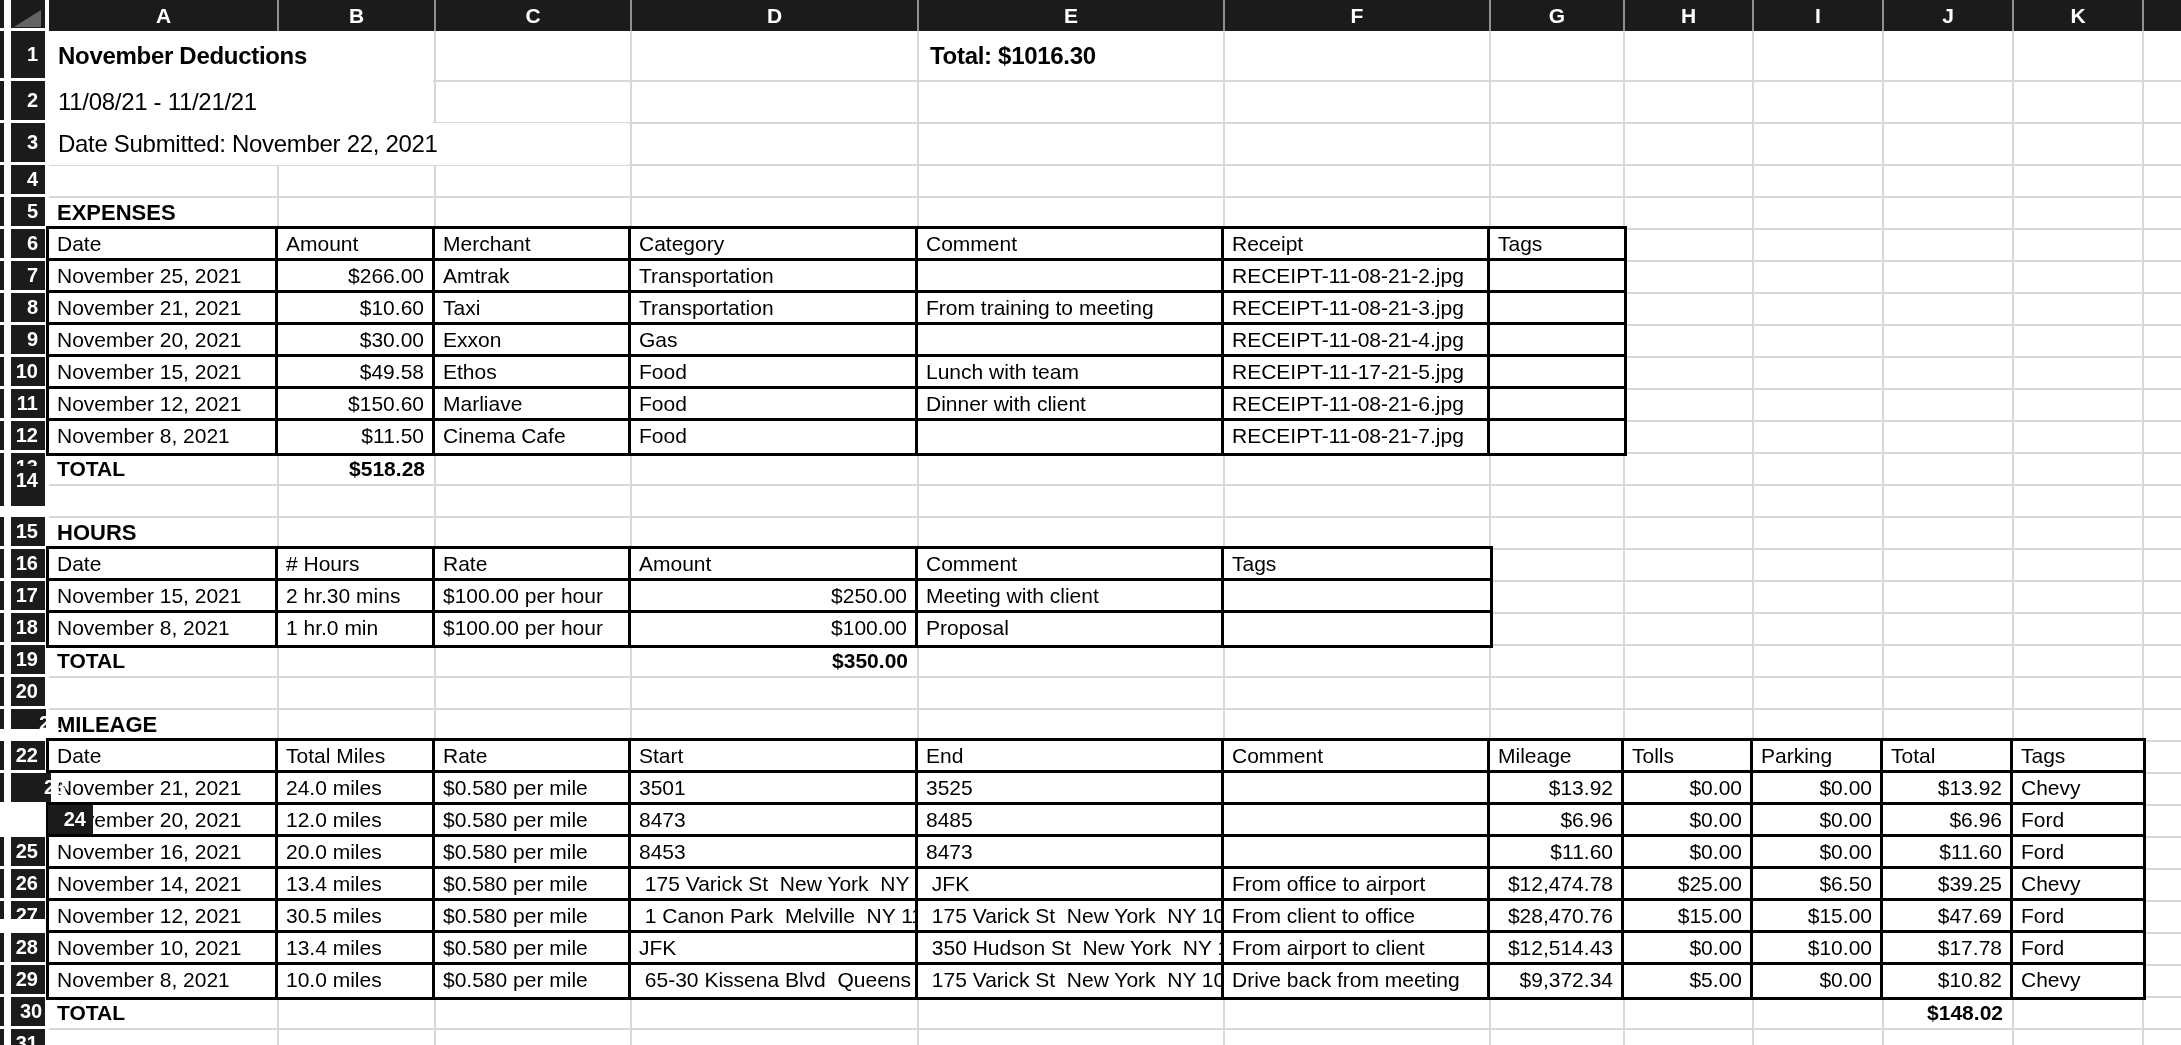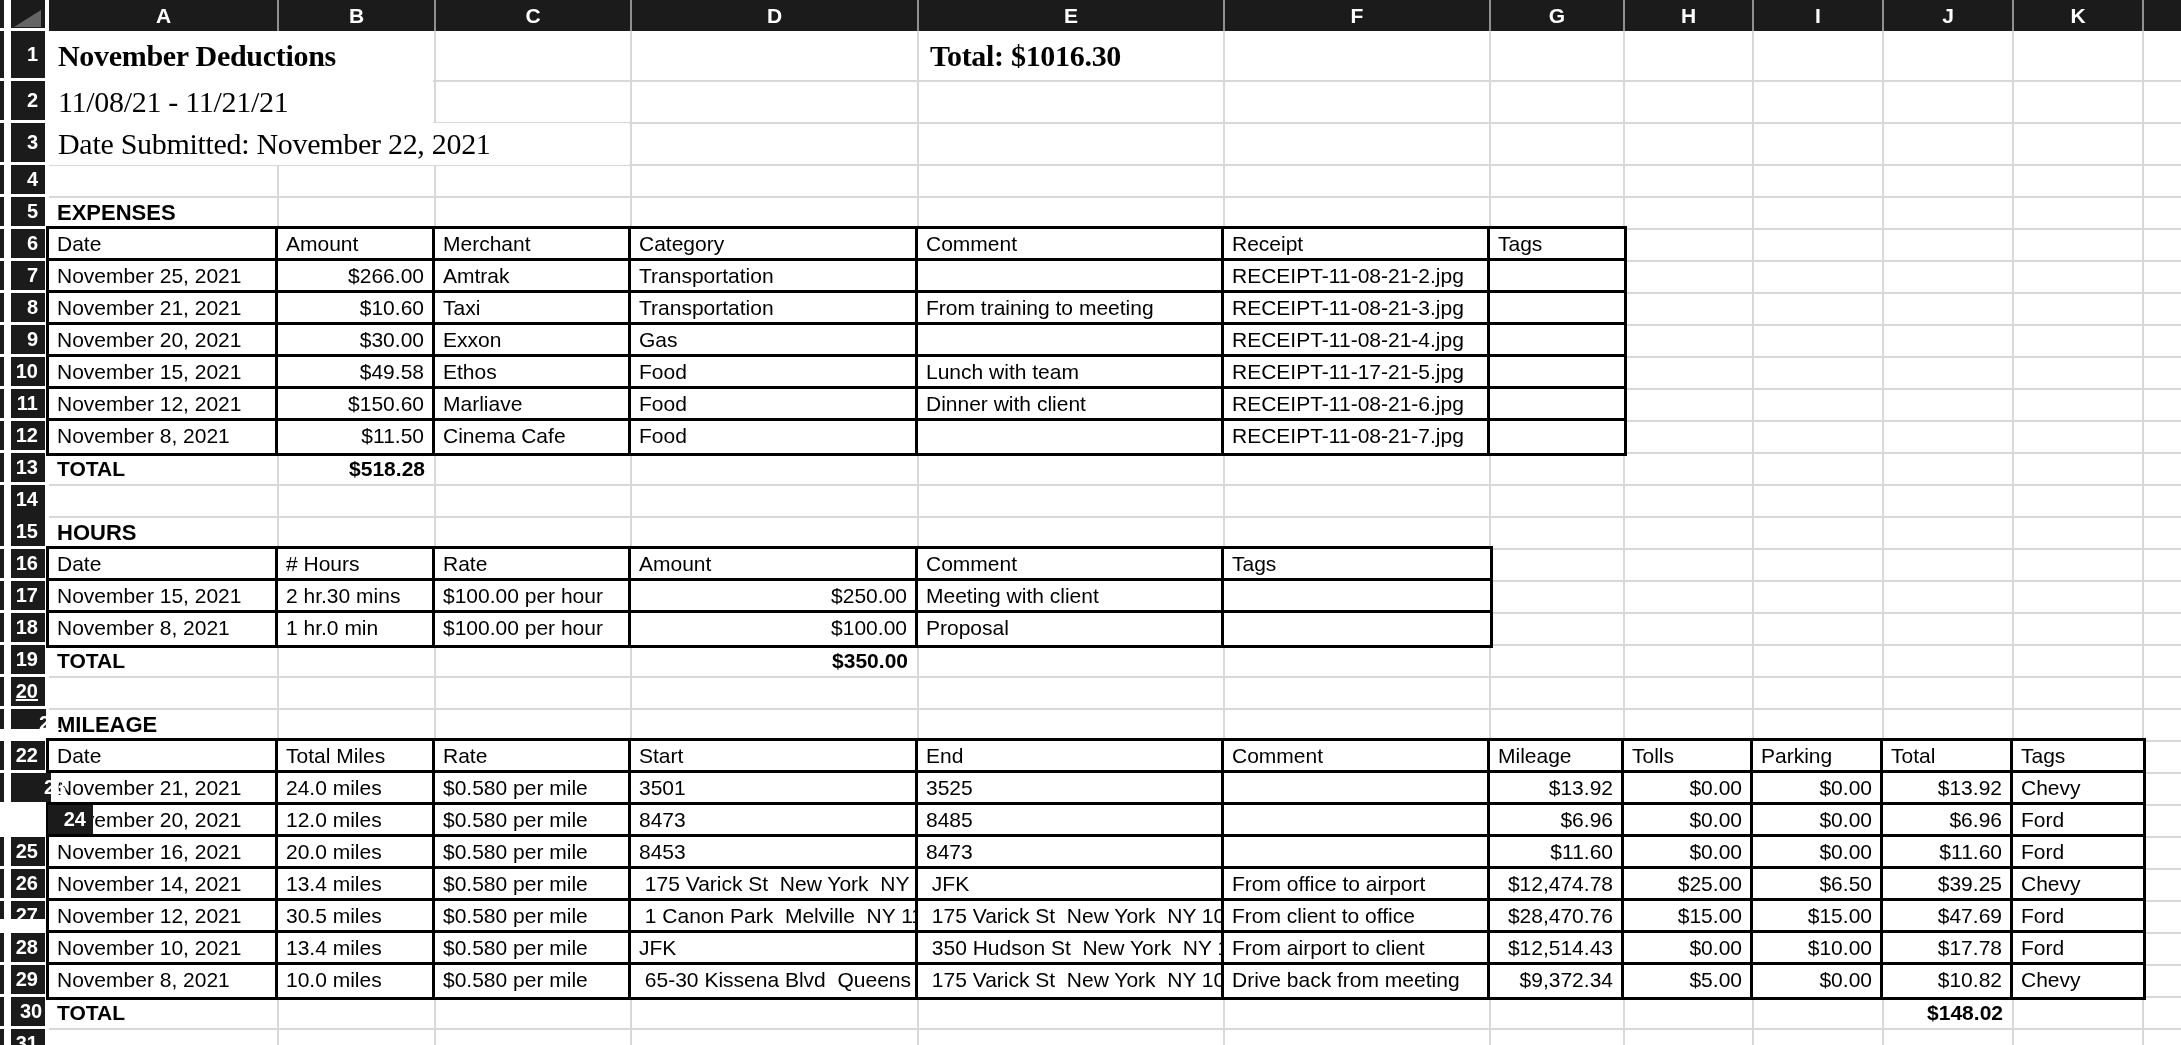--- a/index.html
+++ b/index.html
@@ -18,22 +18,22 @@
   .hsep { position:absolute; top:0; height:31px; width:2px; background:#8f8f8f; }
   
   #rowheader { position:absolute; left:0; top:0; width:45px; bottom:0; z-index:4; }
   .rownum { position:absolute; left:0; width:45px; background:#1b1b1b; color:#fff;
     font-size:20px; font-weight:bold; text-align:right; padding-right:7px; box-sizing:border-box; }
   #corner { position:absolute; left:0; top:0; width:45px; height:28px; background:#1b1b1b; z-index:4; }
   #corner-tri { position:absolute; left:14px; top:10px; width:27px; height:17px; background:#646464;
     clip-path:polygon(100% 0, 100% 100%, 0 100%); }
   #left-stripe { position:absolute; left:4px; top:0; width:7px; height:1045px; background:#ffffff; z-index:6; }
   
-  .bigcell { position:absolute; z-index:2; background:#fff; font-size:30px; padding-left:9px;
-    white-space:pre; overflow:hidden; box-sizing:border-box; letter-spacing:-0.3px;font-family:Liberation Serif, serif; }
+  .bigcell { position:absolute; z-index:2; background:#fff; font-size:24px; padding-left:9px;
+    white-space:pre; overflow:hidden; box-sizing:border-box; letter-spacing:-0.3px; }
   .b { font-weight:bold; }
   .transparent { background:transparent; }
   
   .seclabel { position:absolute; z-index:2; left:49px; width:227px; height:32px; line-height:32px;
     font-size:22px; font-weight:bold; padding-left:8px; box-sizing:border-box; white-space:pre; }
   .totlabel { position:absolute; z-index:2; left:49px; width:227px; height:32px; line-height:32px;
     font-size:21px; font-weight:bold; padding-left:8px; box-sizing:border-box; }
   .totval { position:absolute; z-index:2; height:32px; line-height:32px; font-size:21px;
     font-weight:bold; text-align:right; padding-right:8px; box-sizing:border-box; }
   
@@ -302,27 +302,27 @@
     <div class="rownum" style="top: 165px; height: 29px; line-height: 29px;">4</div>
     <div class="rownum" style="top: 197px; height: 29px; line-height: 29px;">5</div>
     <div class="rownum" style="top: 229px; height: 29px; line-height: 29px;">6</div>
     <div class="rownum" style="top: 261px; height: 29px; line-height: 29px;">7</div>
     <div class="rownum" style="top: 293px; height: 29px; line-height: 29px;">8</div>
     <div class="rownum" style="top: 325px; height: 29px; line-height: 29px;">9</div>
     <div class="rownum" style="top: 357px; height: 29px; line-height: 29px;">10</div>
     <div class="rownum" style="top: 389px; height: 29px; line-height: 29px;">11</div>
     <div class="rownum" style="top: 421px; height: 29px; line-height: 29px;">12</div>
     <div class="rownum" style="top: 453px; height: 29px; line-height: 29px;">13</div>
-    <div class="rownum" style="top: 485px; height: 40px; line-height: 29px; text-align: right;">14</div>
+    <div class="rownum" style="top: 466px; height: 40px; line-height: 29px; text-align: right;">14</div>
     <div class="rownum" style="top: 517px; height: 29px; line-height: 29px;">15</div>
     <div class="rownum" style="top: 549px; height: 29px; line-height: 29px;">16</div>
     <div class="rownum" style="top: 581px; height: 29px; line-height: 29px;">17</div>
     <div class="rownum" style="top: 613px; height: 29px; line-height: 29px;">18</div>
     <div class="rownum" style="top: 645px; height: 29px; line-height: 29px;">19</div>
-    <div class="rownum" style="top: 677px; height: 29px; line-height: 29px; text-decoration: underline;">20</div>
+    <div class="rownum" style="top: 677px; height: 29px; line-height: 29px;">20</div>
     <div class="rownum" style="top: 709px; height: 20px; line-height: 29px; padding-left: 39px;">21</div>
     <div class="rownum" style="top: 741px; height: 29px; line-height: 29px;">22</div>
     <div class="rownum" style="top: 773px; height: 29px; line-height: 29px; padding-left: 44px;">23</div>
     <div class="rownum" style="top: 805px; height: 29px; line-height: 29px; margin-left: 48px;">24</div>
     <div class="rownum" style="top: 837px; height: 29px; line-height: 29px;">25</div>
     <div class="rownum" style="top: 869px; height: 29px; line-height: 29px;">26</div>
     <div class="rownum" style="top: 901px; height: 18px; line-height: 29px;">27</div>
     <div class="rownum" style="top: 933px; height: 29px; line-height: 29px;">28</div>
     <div class="rownum" style="top: 965px; height: 29px; line-height: 29px;">29</div>
     <div class="rownum" style="top: 997px; height: 29px; line-height: 29px; padding-left: 20px;">30</div>

